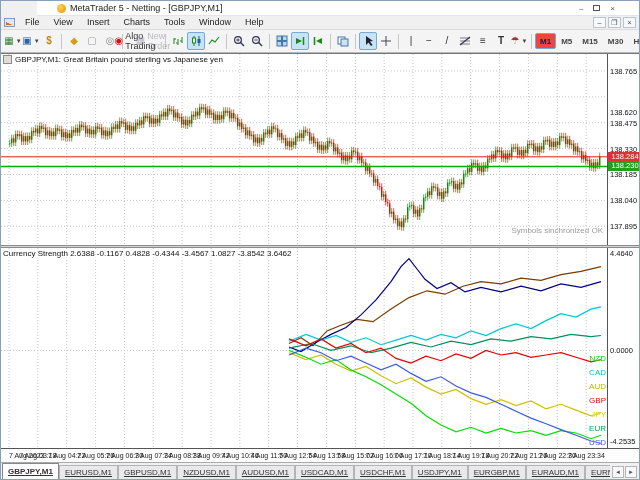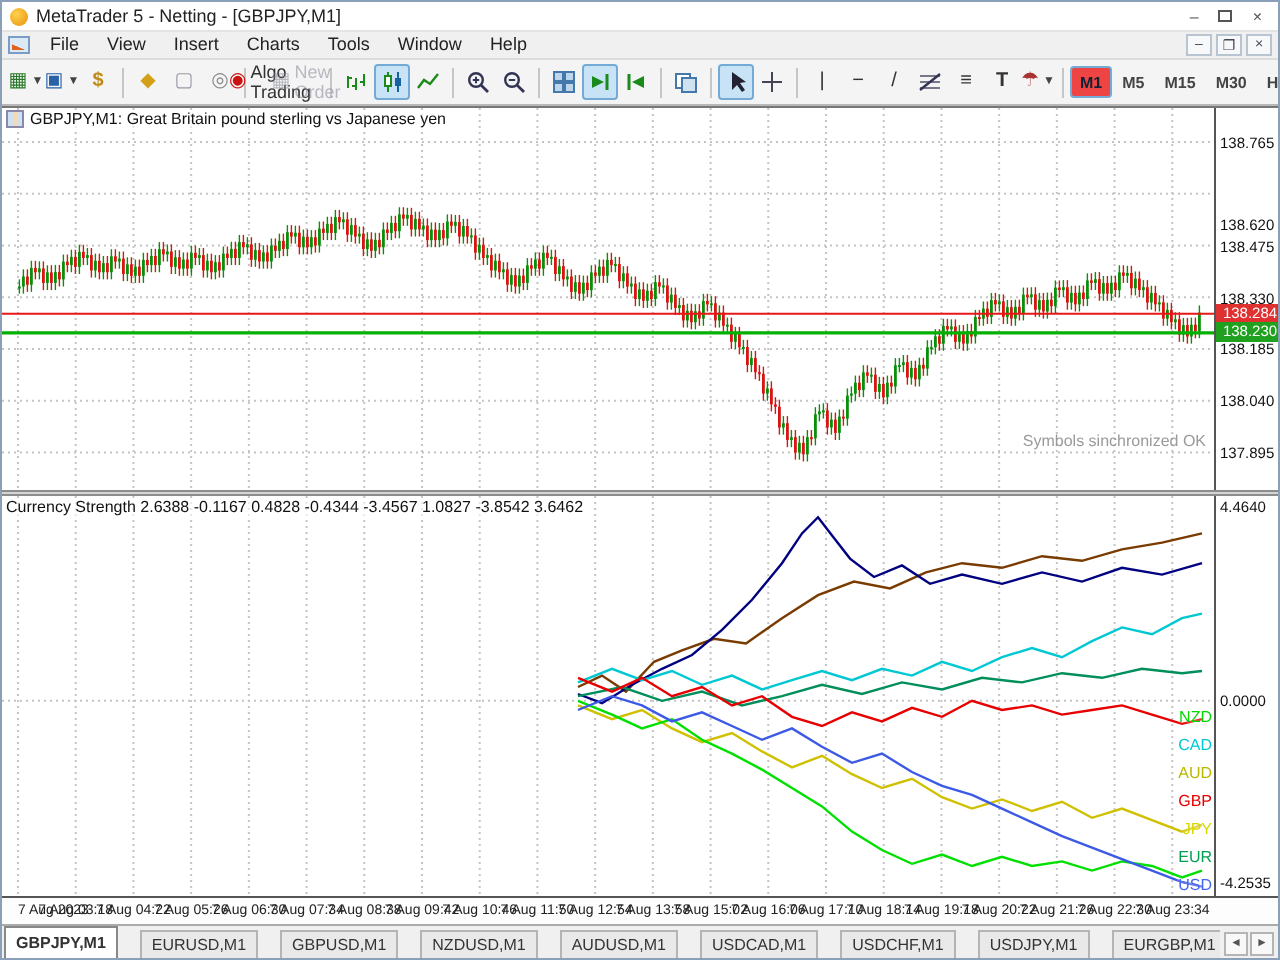--- a/index.html
+++ b/index.html
@@ -2,21 +2,21 @@
 <html><head>
 <meta charset="utf-8">
 <style>
   * { margin:0; padding:0; box-sizing:border-box; user-select:none; }
   body { font-family:"Liberation Sans","DejaVu Sans",sans-serif; background:#444; }
   .window { position:relative; width:640px; height:480px; background:#f0f0f0;
             border:1px solid #8aa0b8; overflow:hidden; }
 
   
   .titlebar { height:15px; background:#ffffff; display:flex; align-items:center;
-              font-size:9px; color:#222; padding:0 4px; border-bottom:1px solid #e4e4e4;}
+              font-size:9px; color:#222; padding:0 20px; border-bottom:1px solid #e4e4e4;margin-left:36px;}
   .mt-logo { width:9px; height:9px; border-radius:50%;
              background:radial-gradient(circle at 35% 35%, #ffd24d, #e8900a); margin-right:4px;}
   .titlebar .title { flex:1; white-space:nowrap; overflow:hidden; }
   .win-ctl { display:flex; gap:10px; align-items:center; color:#555; font-size:8px; padding-right:4px;}
   .win-ctl span { cursor:default; }
   .box-glyph { display:inline-block; width:7px; height:6px; border:1px solid #555; }
 
   
   .menubar { height:14px; background:#f0f0f0; display:flex; align-items:center;
              font-size:9px; color:#222; border-bottom:1px solid #dcdcdc; }
@@ -55,34 +55,34 @@
               background:#d4d4d4; border-top:1px solid #8c8c8c; border-bottom:1px solid #8c8c8c; z-index:5;}
   .sub-pane { position:absolute; left:0; top:194px; width:606px; height:200px; overflow:hidden;}
   .time-axis { position:absolute; left:0; top:394px; width:640px; height:15px; background:#fdfdfd;
                border-top:1px solid #555; font-size:7px; color:#222; overflow:hidden;}
   .time-axis .tl { position:absolute; top:3px; white-space:nowrap; }
 
   .pane-header { position:absolute; top:1px; left:2px; font-size:8px; color:#111;
                  display:flex; align-items:center; gap:3px; z-index:4; background:rgba(255,255,255,.6);}
   .hdr-icon { width:9px; height:9px; border:1px solid #88a; background:
               linear-gradient(to right,#cfe0f2 33%,#f6d9b0 33% 66%,#cfe0f2 66%); }
-  .status-sync { position:absolute; right:4px; bottom:20px; font-size:8px; color:#9a9a9a; z-index:4;margin-top:28px;}
+  .status-sync { position:absolute; right:4px; bottom:10px; font-size:8px; color:#9a9a9a; z-index:4;margin-top:28px;}
 
   .tick { position:absolute; left:2px; white-space:nowrap; }
   .badge { position:absolute; left:0; width:34px; height:10px; line-height:10px; color:#fff;
            font-size:7.5px; text-align:center; z-index:6;}
 
   .cur-label { position:absolute; right:1px; font-size:8px; font-weight:normal;
                text-shadow:0 0 2px #fff; z-index:4; }
 
   
   .tabbar { position:relative; height:18px; background:#f0f0f0; border-top:1px solid #aaa;
             display:flex; align-items:flex-end; font-size:8px; color:#333; padding-left:1px;}
   .tab { height:15px; line-height:14px; padding:0 5px; border:1px solid #b4b4b4; border-bottom:none;
-         background:#e9e9e9; margin-right:11px; white-space:nowrap; }
+         background:#e9e9e9; margin-right:0; white-space:nowrap;text-decoration:underline; }
   .tab.active { background:#ffffff; height:17px; line-height:16px; font-weight:bold; border-color:#888;}
   .tab-arrows { margin-left:auto; display:flex; gap:1px; padding:0 2px 2px 2px; }
   .tab-arrows span { width:12px; height:12px; border:1px solid #b4b4b4; background:#f8f8f8;
                      font-size:6px; color:#555; display:flex; align-items:center; justify-content:center;}
   svg { display:block; }
 </style>
 </head>
 <body>
 
 <div class="window">

